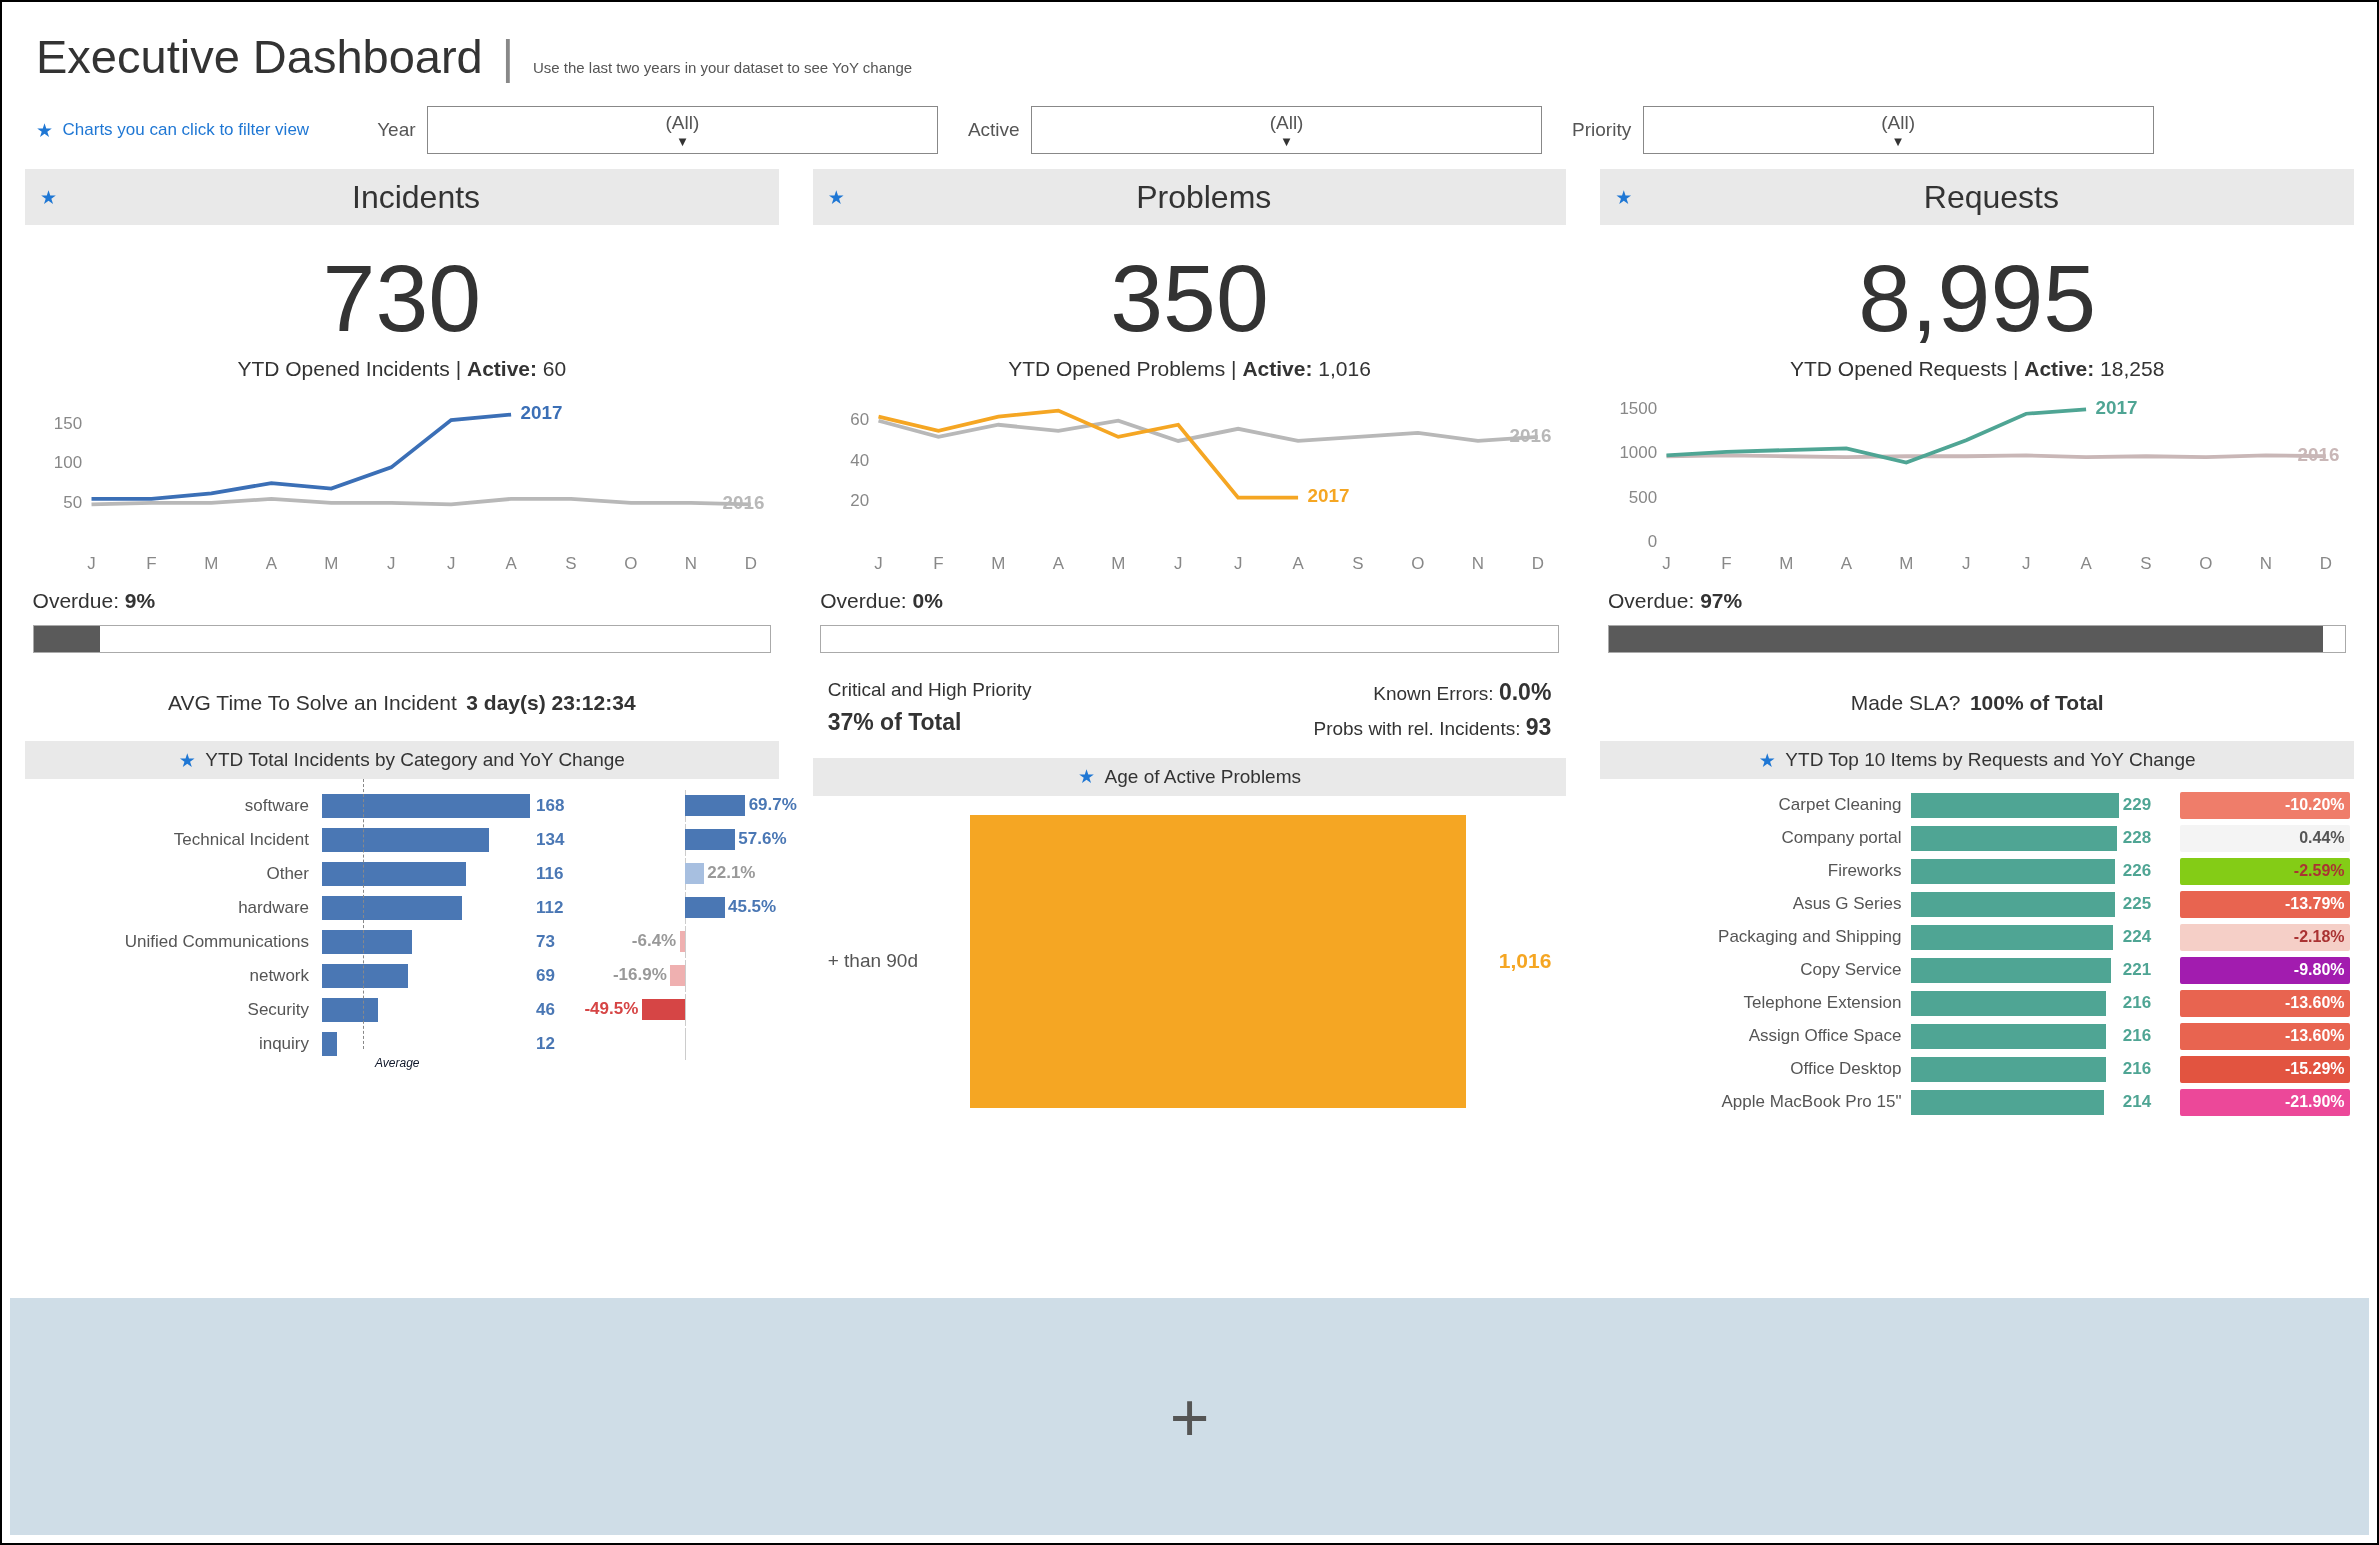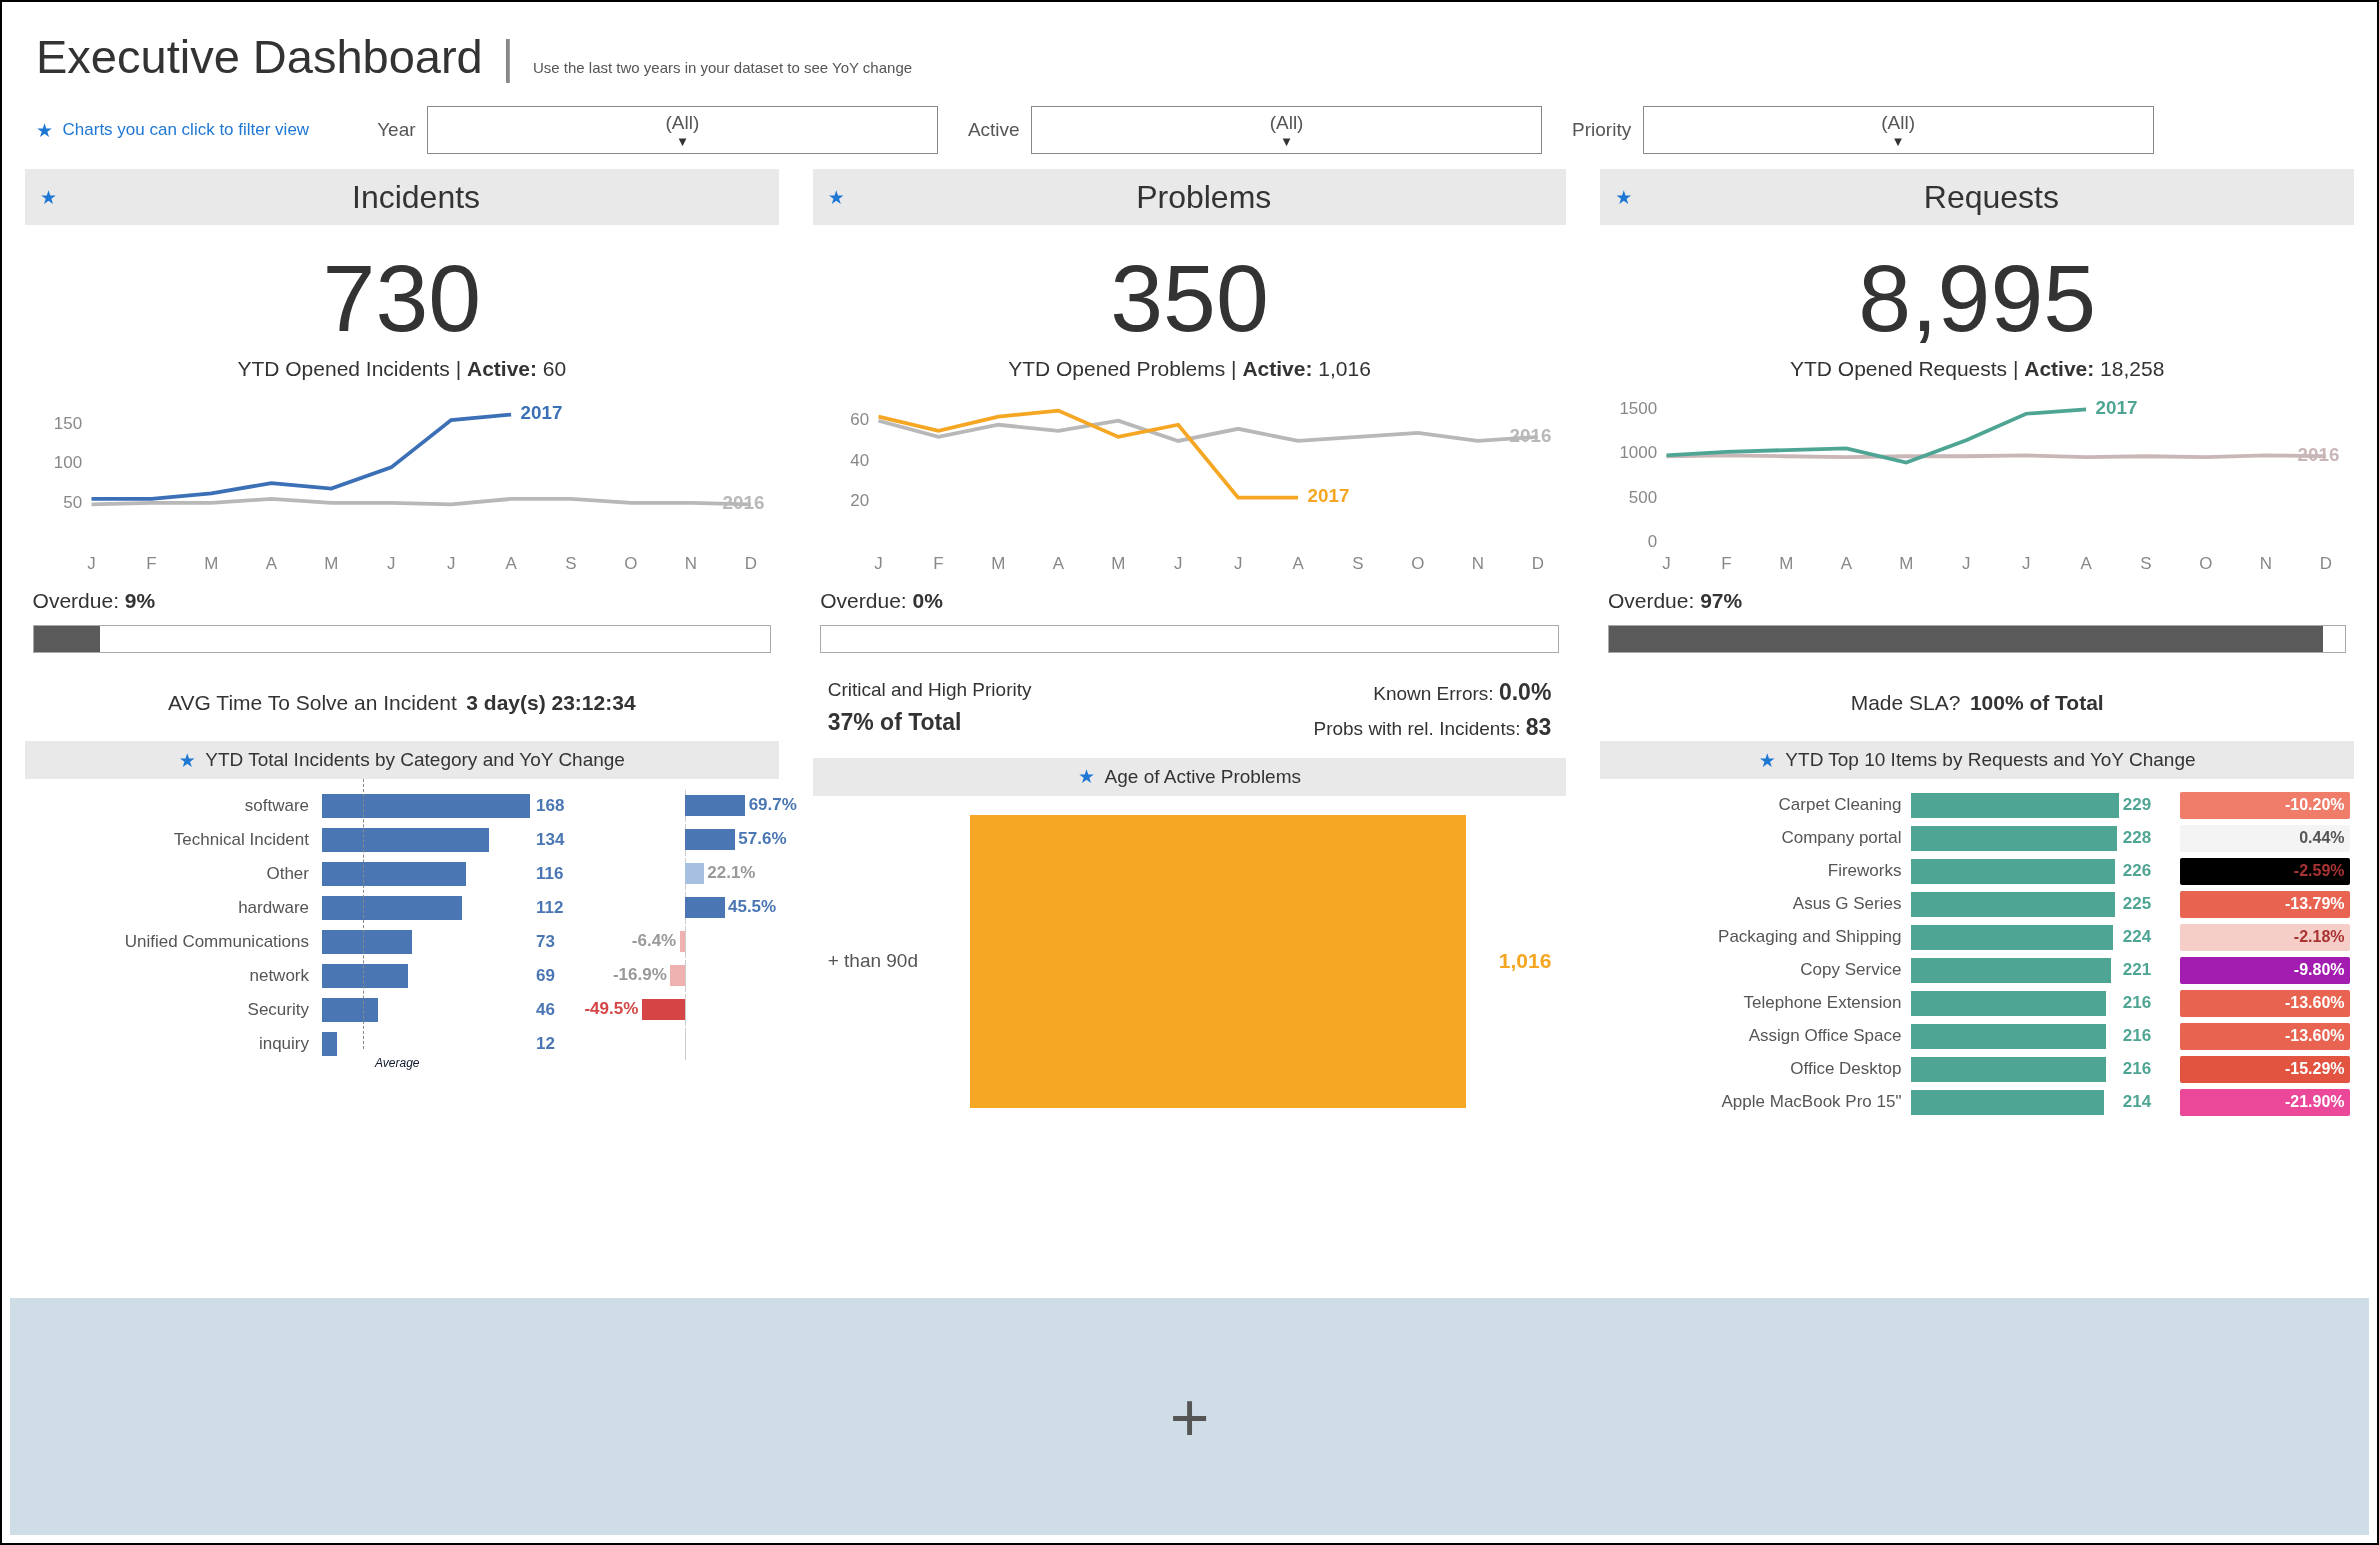--- a/index.html
+++ b/index.html
@@ -292,21 +292,21 @@
       <div class="pbar">
           <div class="fill" style="width:0%"></div>
         </div>
       <div class="metric-grid">
         <div class="col">
           <span>Critical and High Priority</span>
           <span class="bold">37% of Total</span>
         </div>
         <div class="col right">
           <span><span>Known Errors:</span> <span class="bold">0.0%</span></span>
-          <span><span>Probs with rel. Incidents:</span> <span class="bold">83</span></span>
+          <span><span>Probs with rel. Incidents:</span> <span class="bold">93</span></span>
         </div>
       </div>
       <div class="section-head">
         <span class="star">★</span>
         <span>Age of Active Problems</span>
       </div>
       <div class="age-box">
         <div class="age-row">
           <span class="lbl">+ than 90d</span>
           <div class="block"></div>
@@ -379,21 +379,21 @@
             </div>
       <span class="val">228</span>
       <div class="yoycell" style="background:#f4f4f4;color:#555">0.44%</div>
     </div>
           <div class="req-row">
       <span class="lbl">Fireworks</span>
       <div class="barcell">
               <div class="b" style="width:98%"></div>
             </div>
       <span class="val">226</span>
-      <div class="yoycell" style="background:#000000;color:#a33">-2.59%</div>
+      <div class="yoycell" style="background:#84cc16;color:#a33">-2.59%</div>
     </div>
           <div class="req-row">
       <span class="lbl">Asus G Series</span>
       <div class="barcell">
               <div class="b" style="width:98%"></div>
             </div>
       <span class="val">225</span>
       <div class="yoycell" style="background:#e86450;color:#fff">-13.79%</div>
     </div>
           <div class="req-row">

